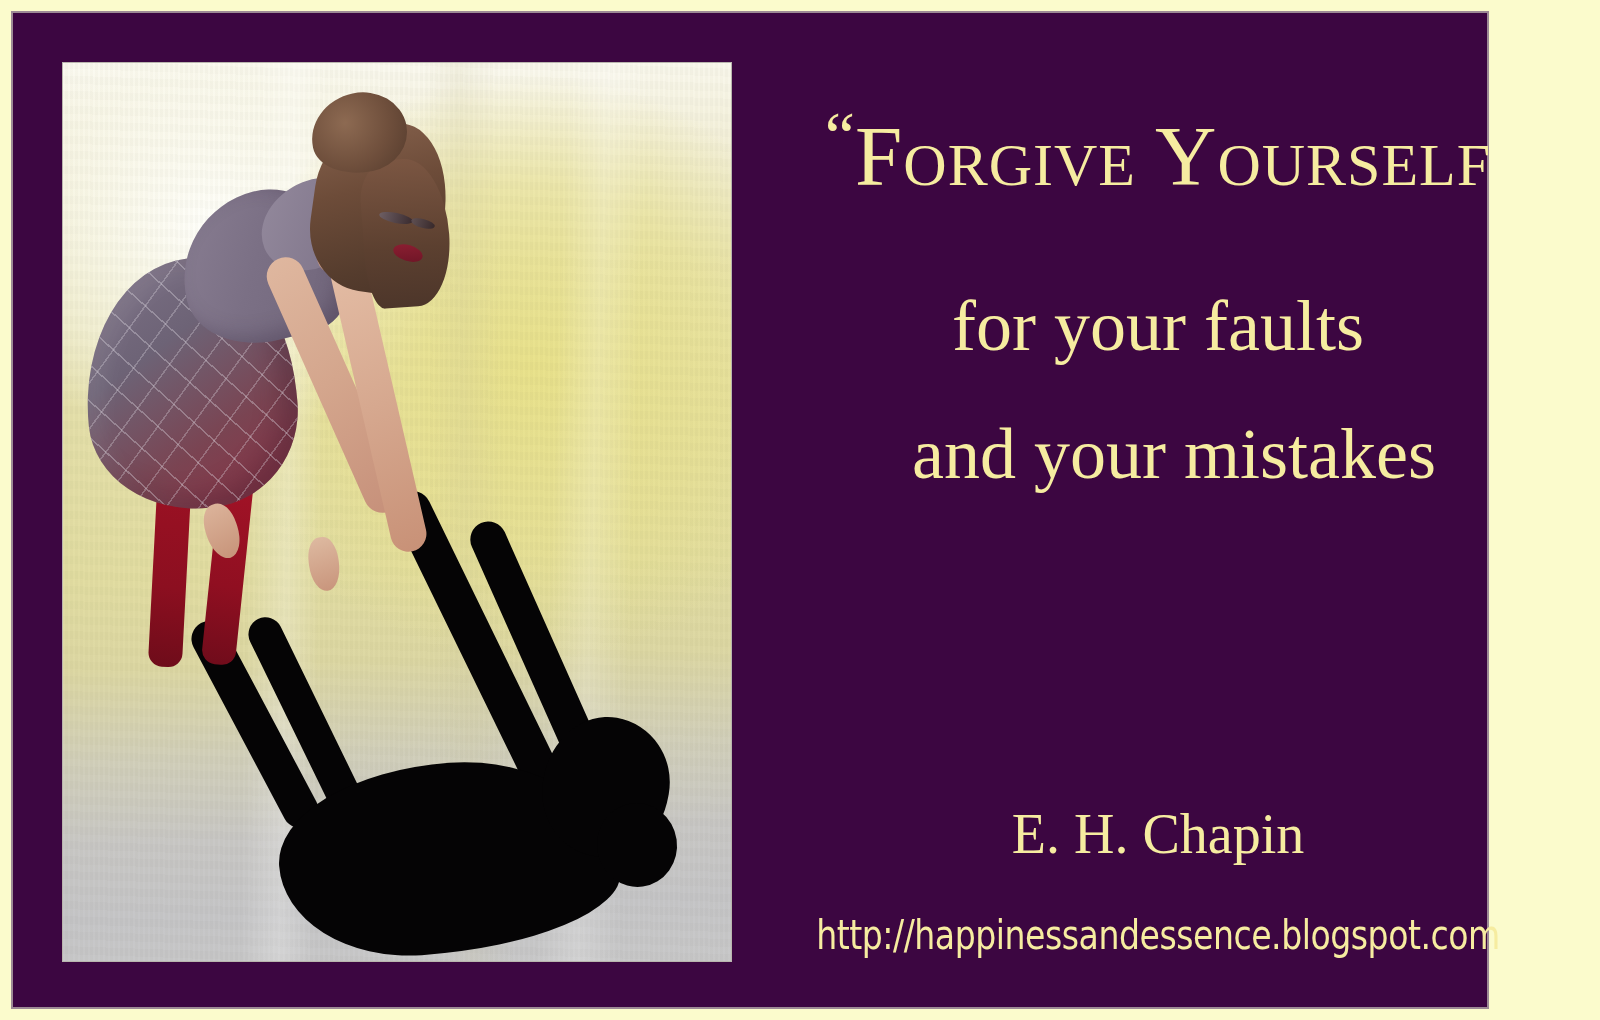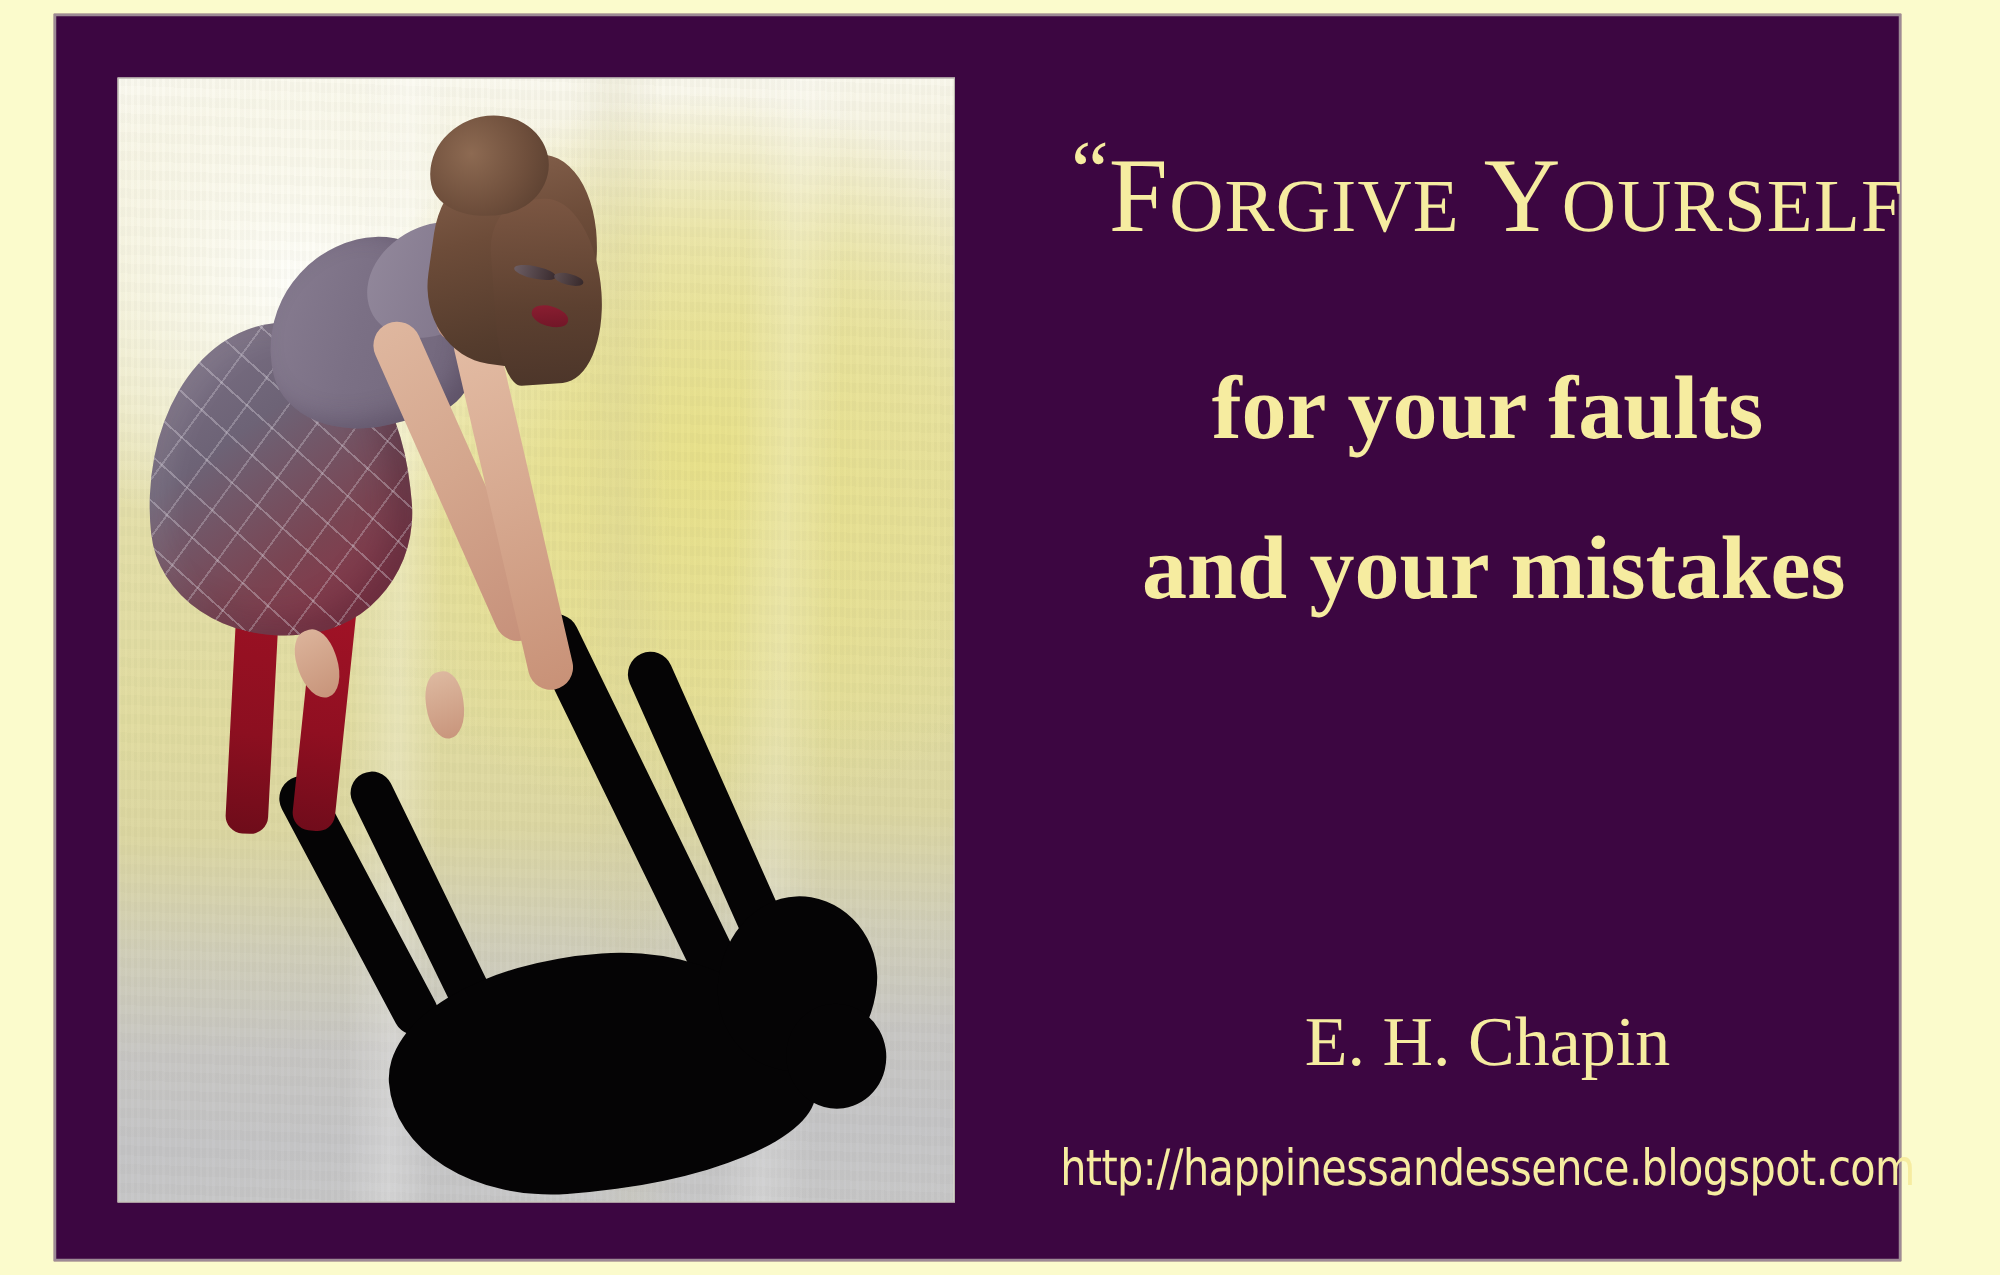--- a/index.html
+++ b/index.html
@@ -12,21 +12,20 @@
     font-family: "Liberation Serif", "DejaVu Serif", serif;
   }
 
   .poster {
     position: relative;
     width: 1500px;
     height: 1020px;
     box-sizing: border-box;
     background: #FBFBCC;
     overflow: hidden;
-    margin-left: 32px;
   }
 
   
   .purple-field {
     position: absolute;
     left: 11px;
     top: 11px;
     right: 11px;
     bottom: 11px;
     background: #3C0641;
@@ -249,21 +248,20 @@
     left: 735px;
     top: 49px;
     width: 820px;
     height: 900px;
     color: #F6ECA0;
   }
   .line {
     text-align: center;
     white-space: nowrap;
     line-height: 1;
-    font-weight: bold;
   }
   .line-1 {
     position: absolute;
     left: 0; top: 40px; width: 100%;
     font-size: 85px;
     font-variant: small-caps;
     letter-spacing: 1px;
     font-weight: 400;
   }
   .oq {
@@ -272,21 +270,21 @@
     letter-spacing: -2px;
     margin-right: 2px;
   }
   .line-2 {
     position: absolute;
     left: 0; top: 228px; width: 100%;
     font-size: 72px;
   }
   .line-3 {
     position: absolute;
-    left: 5px; top: 356px; width: 100%;
+    left: 16px; top: 356px; width: 100%;
     font-size: 72px;
   }
   .line-4 {
     position: absolute;
     left: 0; top: 510px; width: 100%;
     font-size: 84px;
     font-variant: small-caps;
     letter-spacing: 1px;
   }
   .cq {

